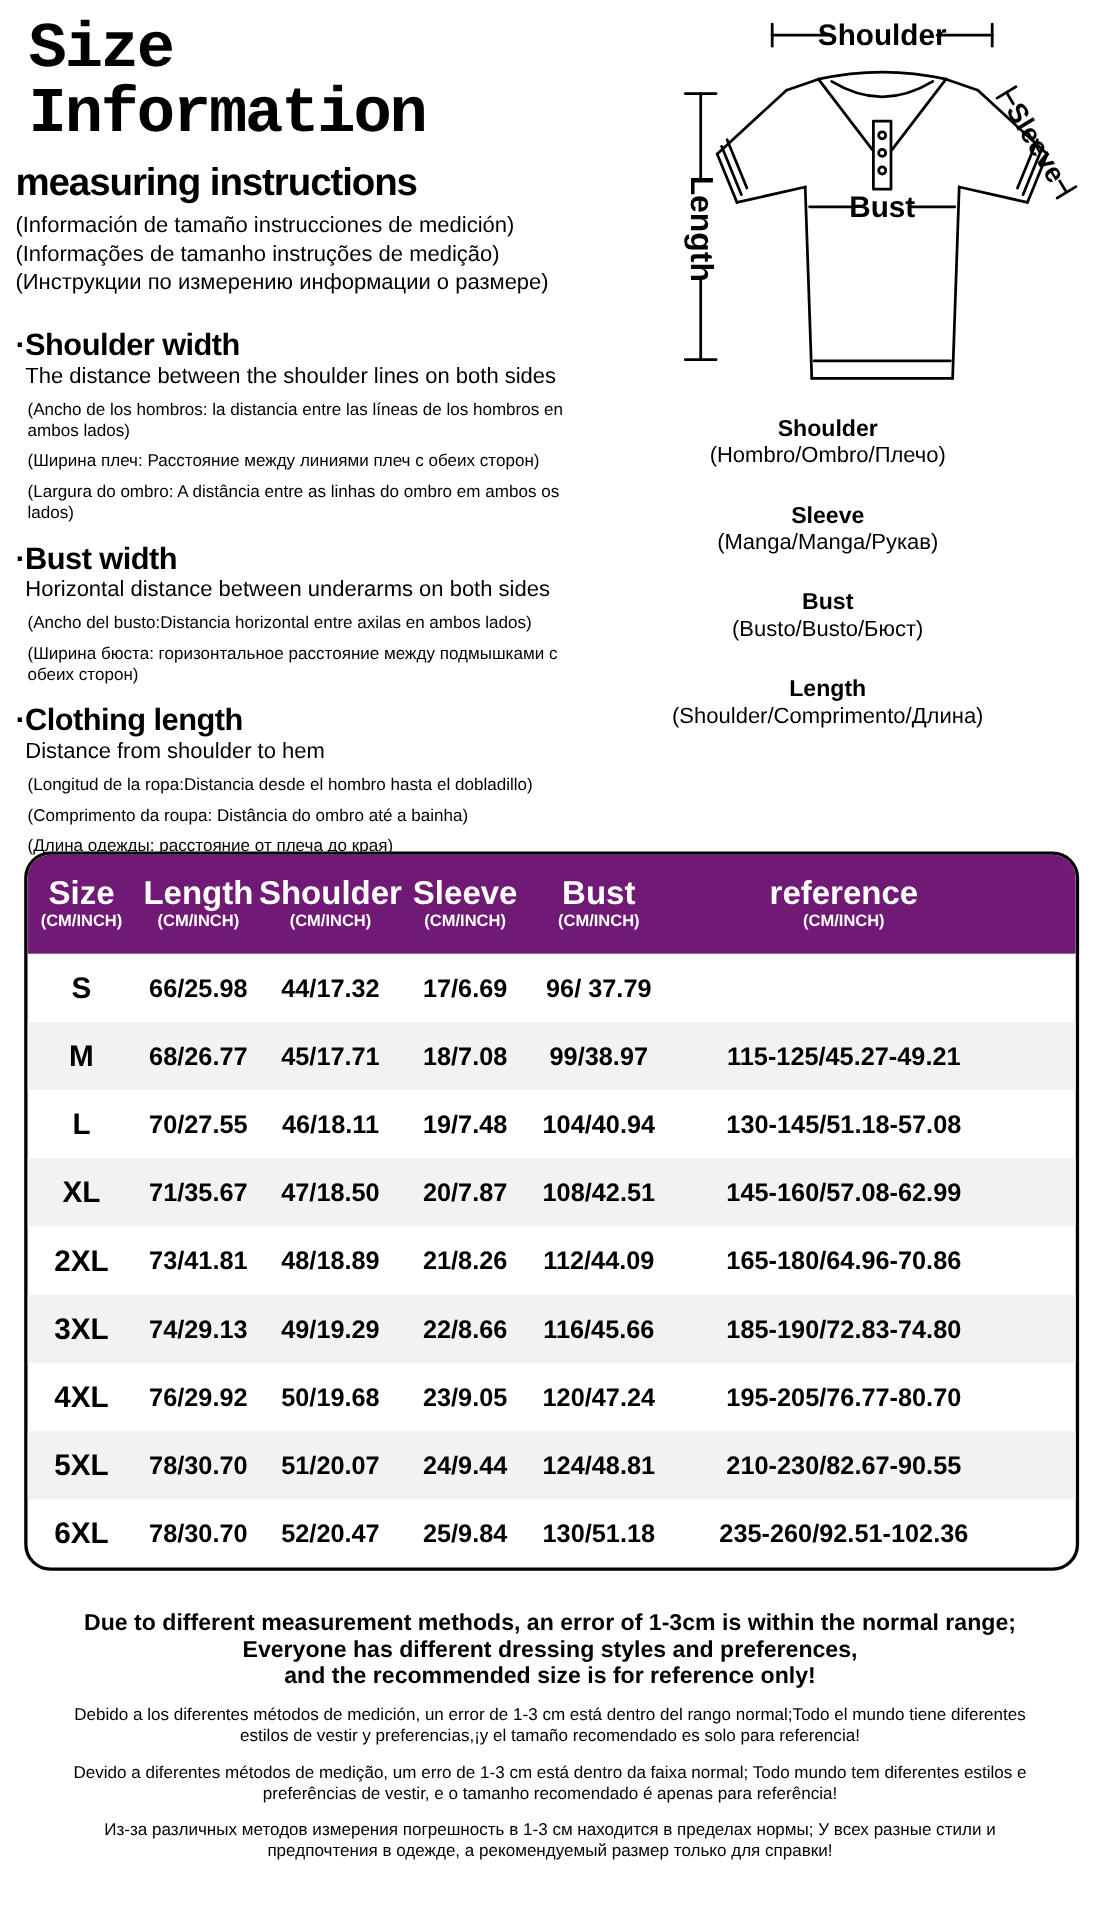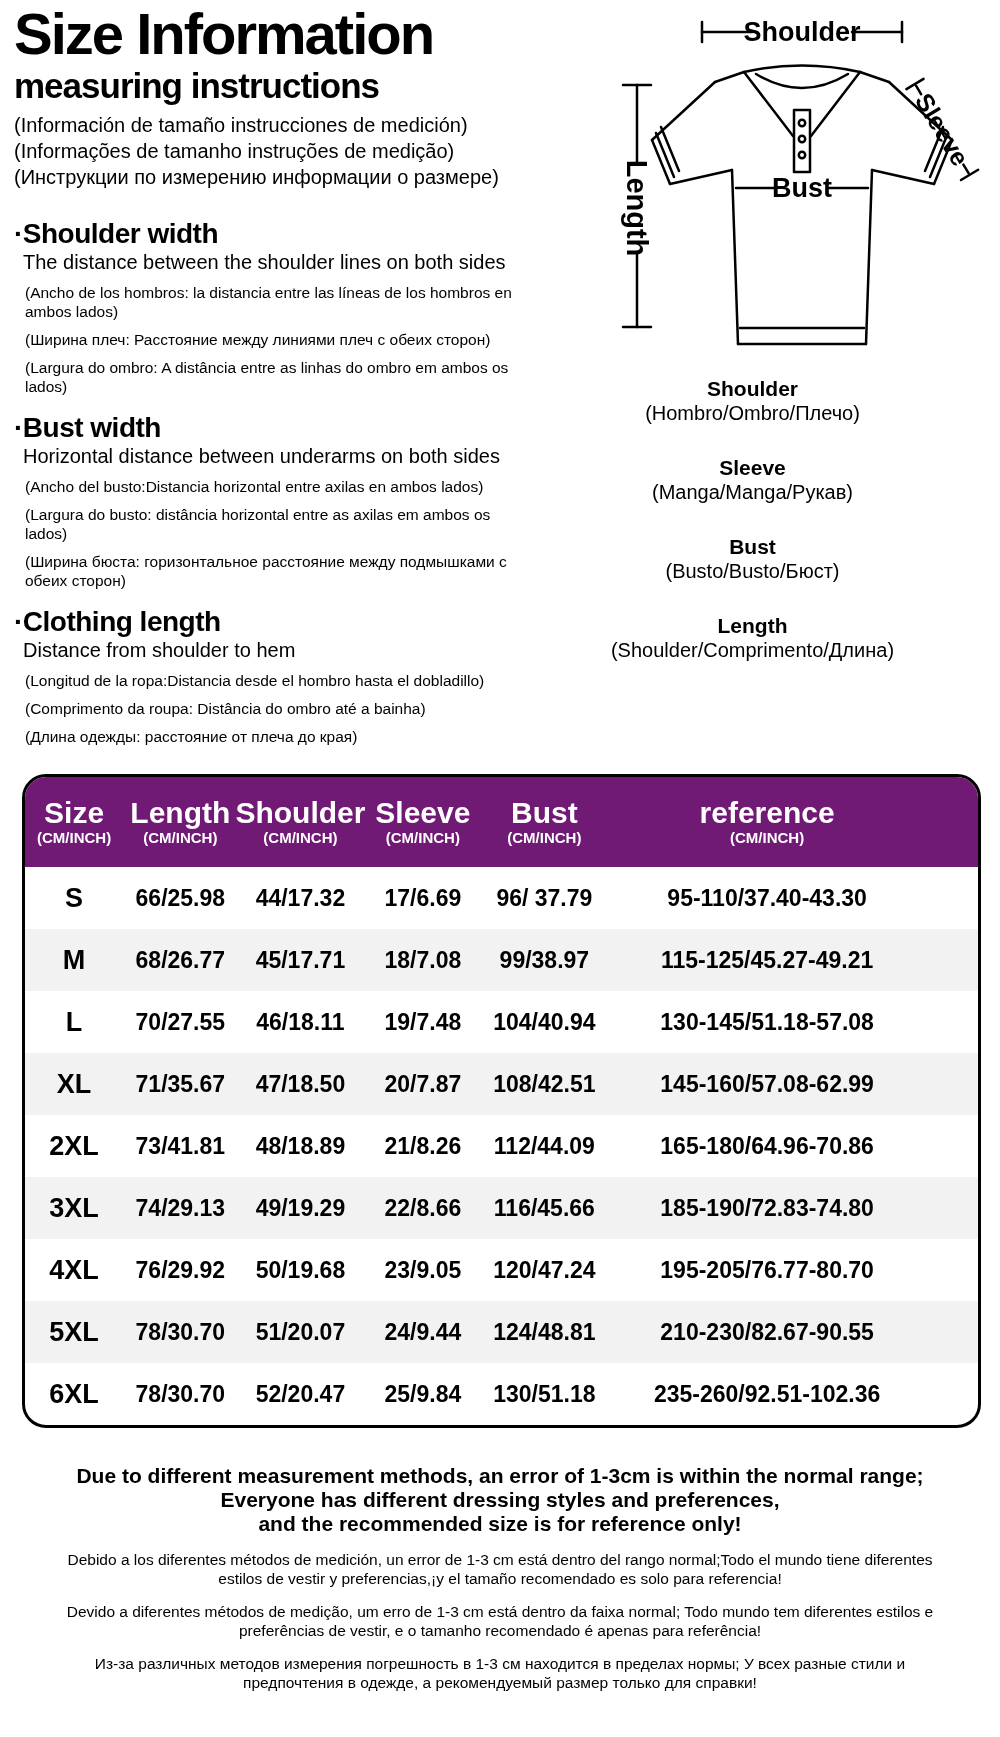--- a/index.html
+++ b/index.html
@@ -2,21 +2,21 @@
 <html><head>
 <meta charset="utf-8">
 <style>
   html,body { margin:0; padding:0; background:#fff; }
   .page {
     position:relative; width:1000px; height:1737px; background:#fff; color:#000;
     font-family:"Liberation Sans", sans-serif; overflow:hidden;
   }
   
   .header-left { position:absolute; left:14px; top:4px; width:538px; }
-  .title { font-size:58px; font-weight:bold; letter-spacing:-2px; line-height:1.02; margin:0; }
+  .title { font-size:58px; font-weight:bold; letter-spacing:-2px; line-height:1.02; margin:12px;font-family:Liberation Mono, monospace; }
   .subtitle { font-size:35px; font-weight:bold; letter-spacing:-1px; margin:3px 0 6px 0; }
   .title-tr { font-size:20px; line-height:26px; margin:0; }
   .sections { margin-top:28px; }
   .section { margin-top:16px; }
   .section-title { font-size:28px; font-weight:bold; letter-spacing:-0.5px; margin:0; }
   .section-desc { font-size:20px; margin:1px 0 2px 9px; }
   .section-tr { font-size:15.5px; line-height:19px; margin:9px 0 0 11px; max-width:505px; }
   
   .diagram-wrap { position:absolute; left:552px; top:12px; width:440px; }
   .legend { width:345px; margin:10px 0 0 28px; text-align:center; }
@@ -61,21 +61,20 @@
         <h3 class="section-title">·Shoulder width</h3>
         <p class="section-desc">The distance between the shoulder lines on both sides</p>
         <p class="section-tr">(Ancho de los hombros: la distancia entre las líneas de los hombros en ambos lados)</p>
         <p class="section-tr">(Ширина плеч: Расстояние между линиями плеч с обеих сторон)</p>
         <p class="section-tr">(Largura do ombro: A distância entre as linhas do ombro em ambos os lados)</p>
       </div>
       <div class="section">
         <h3 class="section-title">·Bust width</h3>
         <p class="section-desc">Horizontal distance between underarms on both sides</p>
         <p class="section-tr">(Ancho del busto:Distancia horizontal entre axilas en ambos lados)</p>
-        <p class="section-tr">(Largura do busto: distância horizontal entre as axilas em ambos os lados)</p>
         <p class="section-tr">(Ширина бюста: горизонтальное расстояние между подмышками с обеих сторон)</p>
       </div>
       <div class="section">
         <h3 class="section-title">·Clothing length</h3>
         <p class="section-desc">Distance from shoulder to hem</p>
         <p class="section-tr">(Longitud de la ropa:Distancia desde el hombro hasta el dobladillo)</p>
         <p class="section-tr">(Comprimento da roupa: Distância do ombro até a bainha)</p>
         <p class="section-tr">(Длина одежды: расстояние от плеча до края)</p>
       </div>
     </div>
@@ -188,21 +187,20 @@
         <span class="th-unit">(CM/INCH)</span>
       </div>
     </div>
     <div class="tbody">
     <div class="trow">
       <div class="cell col-size">S</div>
       <div class="cell col-length">66/25.98</div>
       <div class="cell col-shoulder">44/17.32</div>
       <div class="cell col-sleeve">17/6.69</div>
       <div class="cell col-bust">96/ 37.79</div>
-      <div class="cell col-recommend">95-110/37.40-43.30</div>
     </div>
 
     <div class="trow">
       <div class="cell col-size">M</div>
       <div class="cell col-length">68/26.77</div>
       <div class="cell col-shoulder">45/17.71</div>
       <div class="cell col-sleeve">18/7.08</div>
       <div class="cell col-bust">99/38.97</div>
       <div class="cell col-recommend">115-125/45.27-49.21</div>
     </div>

